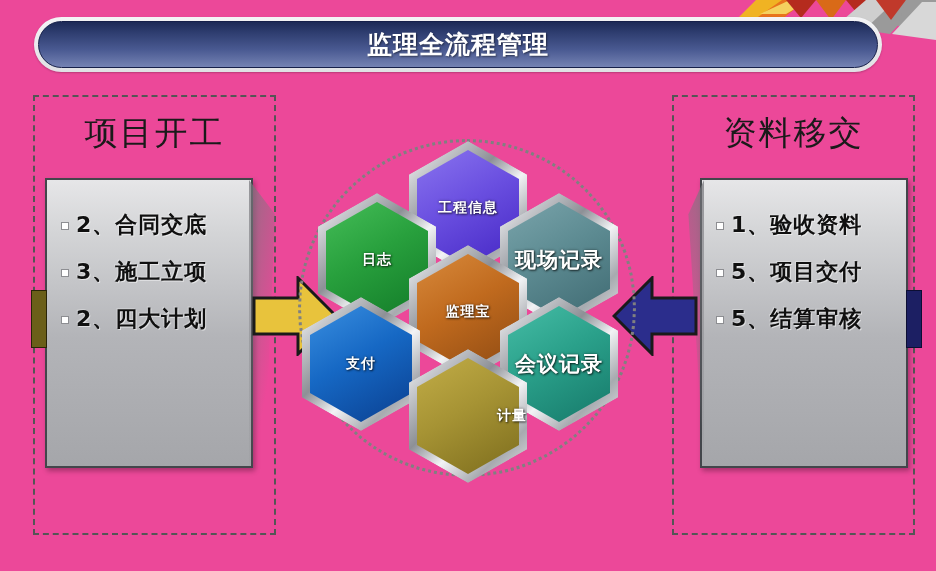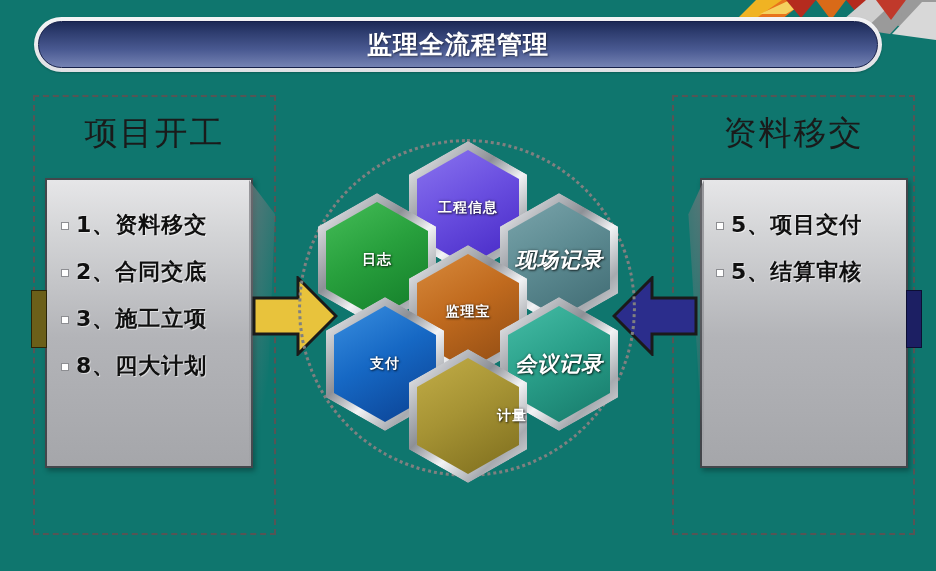--- a/index.html
+++ b/index.html
@@ -2,21 +2,21 @@
 <html><head>
 <meta charset="utf-8">
 <style>
   * { box-sizing: border-box; margin: 0; padding: 0; }
   html, body {
     width: 936px; height: 571px;
     background: #ffffff;
     font-family: "DejaVu Sans", "Liberation Sans", sans-serif;
     overflow: hidden;
   }
-  #canvas { position: relative; width: 936px; height: 571px; background: #0f766e; }
+  #canvas { position: relative; width: 936px; height: 571px; background: #ec4899; }
 
   
   .deco { position: absolute; top: 0; right: 0; width: 250px; height: 46px; overflow: hidden; }
 
   
   .title-outer {
     position: absolute; left: 34px; top: 17px; width: 848px; height: 55px;
     border-radius: 28px;
     background: linear-gradient(#f4f4f6, #dfe0e4);
     box-shadow: 0 1px 2px rgba(0,0,0,.22);
@@ -101,21 +101,21 @@
   }
   .hex .face {
     position: absolute; left: 8px; top: 9px; right: 8px; bottom: 9px;
     clip-path: polygon(50% 0%, 100% 25%, 100% 75%, 50% 100%, 0% 75%, 0% 25%);
   }
   .hex .label {
     position: relative; z-index: 3; color: #fff; font-size: 14px; font-weight: bold;
     letter-spacing: 1px; white-space: nowrap;
     text-shadow: 1px 1px 2px rgba(0,0,0,.65), 0 0 3px rgba(0,0,0,.45);
   }
-  .hex.small-label .label { font-size: 21px; font-style: italic; }
+  .hex.small-label .label { font-size: 21px; }
 </style>
 </head>
 <body>
 
 <div id="canvas">
 
   <div class="deco">
     <svg width="250" height="46" viewBox="0 0 250 46">
       <polygon points="40,30 70,0 100,0 70,30" fill="#f0b323"></polygon>
       <polygon points="62,24 96,0 120,0 90,24" fill="#e8741c"></polygon>
@@ -140,43 +140,43 @@
 
   <div class="panel panel-left">
     <div class="panel-title">项目开工</div>
   </div>
 
   <div class="listbox listbox-left">
     <div class="wedge wedge-l"></div>
     <div class="tab tab-olive"></div>
     <div class="li">
       <span class="bullet"></span>
-      <span class="li-text">1、资料移交</span>
-    </div>
-    <div class="li">
-      <span class="bullet"></span>
       <span class="li-text">2、合同交底</span>
     </div>
     <div class="li">
       <span class="bullet"></span>
       <span class="li-text">3、施工立项</span>
     </div>
     <div class="li">
       <span class="bullet"></span>
-      <span class="li-text">8、四大计划</span>
+      <span class="li-text">2、四大计划</span>
     </div>
   </div>
 
   <div class="panel panel-right">
     <div class="panel-title">资料移交</div>
   </div>
 
   <div class="listbox listbox-right">
     <div class="wedge wedge-r"></div>
     <div class="tab tab-navy"></div>
+    <div class="li">
+      <span class="bullet"></span>
+      <span class="li-text">1、验收资料</span>
+    </div>
     <div class="li">
       <span class="bullet"></span>
       <span class="li-text">5、项目交付</span>
     </div>
     <div class="li">
       <span class="bullet"></span>
       <span class="li-text">5、结算审核</span>
     </div>
   </div>
 
@@ -212,21 +212,21 @@
       <div class="face" style="background:linear-gradient(150deg,#7aa4ab 0%,#5d8b92 45%,#3f6a72 100%);"></div>
       <span class="label">现场记录</span>
     </div>
 
     <div class="hex" style="left:117px; top:112px;">
       <div class="shell"></div>
       <div class="face" style="background:linear-gradient(150deg,#d88a3c 0%,#c06a1e 45%,#8e4a12 100%);"></div>
       <span class="label">监理宝</span>
     </div>
 
-    <div class="hex" style="left:34px; top:164px;text-align:center;">
+    <div class="hex" style="left:10px; top:164px;text-align:center;">
       <div class="shell"></div>
       <div class="face" style="background:linear-gradient(150deg,#3a8fe0 0%,#1668c4 45%,#0a3f90 100%);"></div>
       <span class="label">支付</span>
     </div>
 
     <div class="hex small-label" style="left:208px; top:164px;">
       <div class="shell"></div>
       <div class="face" style="background:linear-gradient(150deg,#46bda6 0%,#2aa08a 45%,#16796a 100%);"></div>
       <span class="label">会议记录</span>
     </div>

